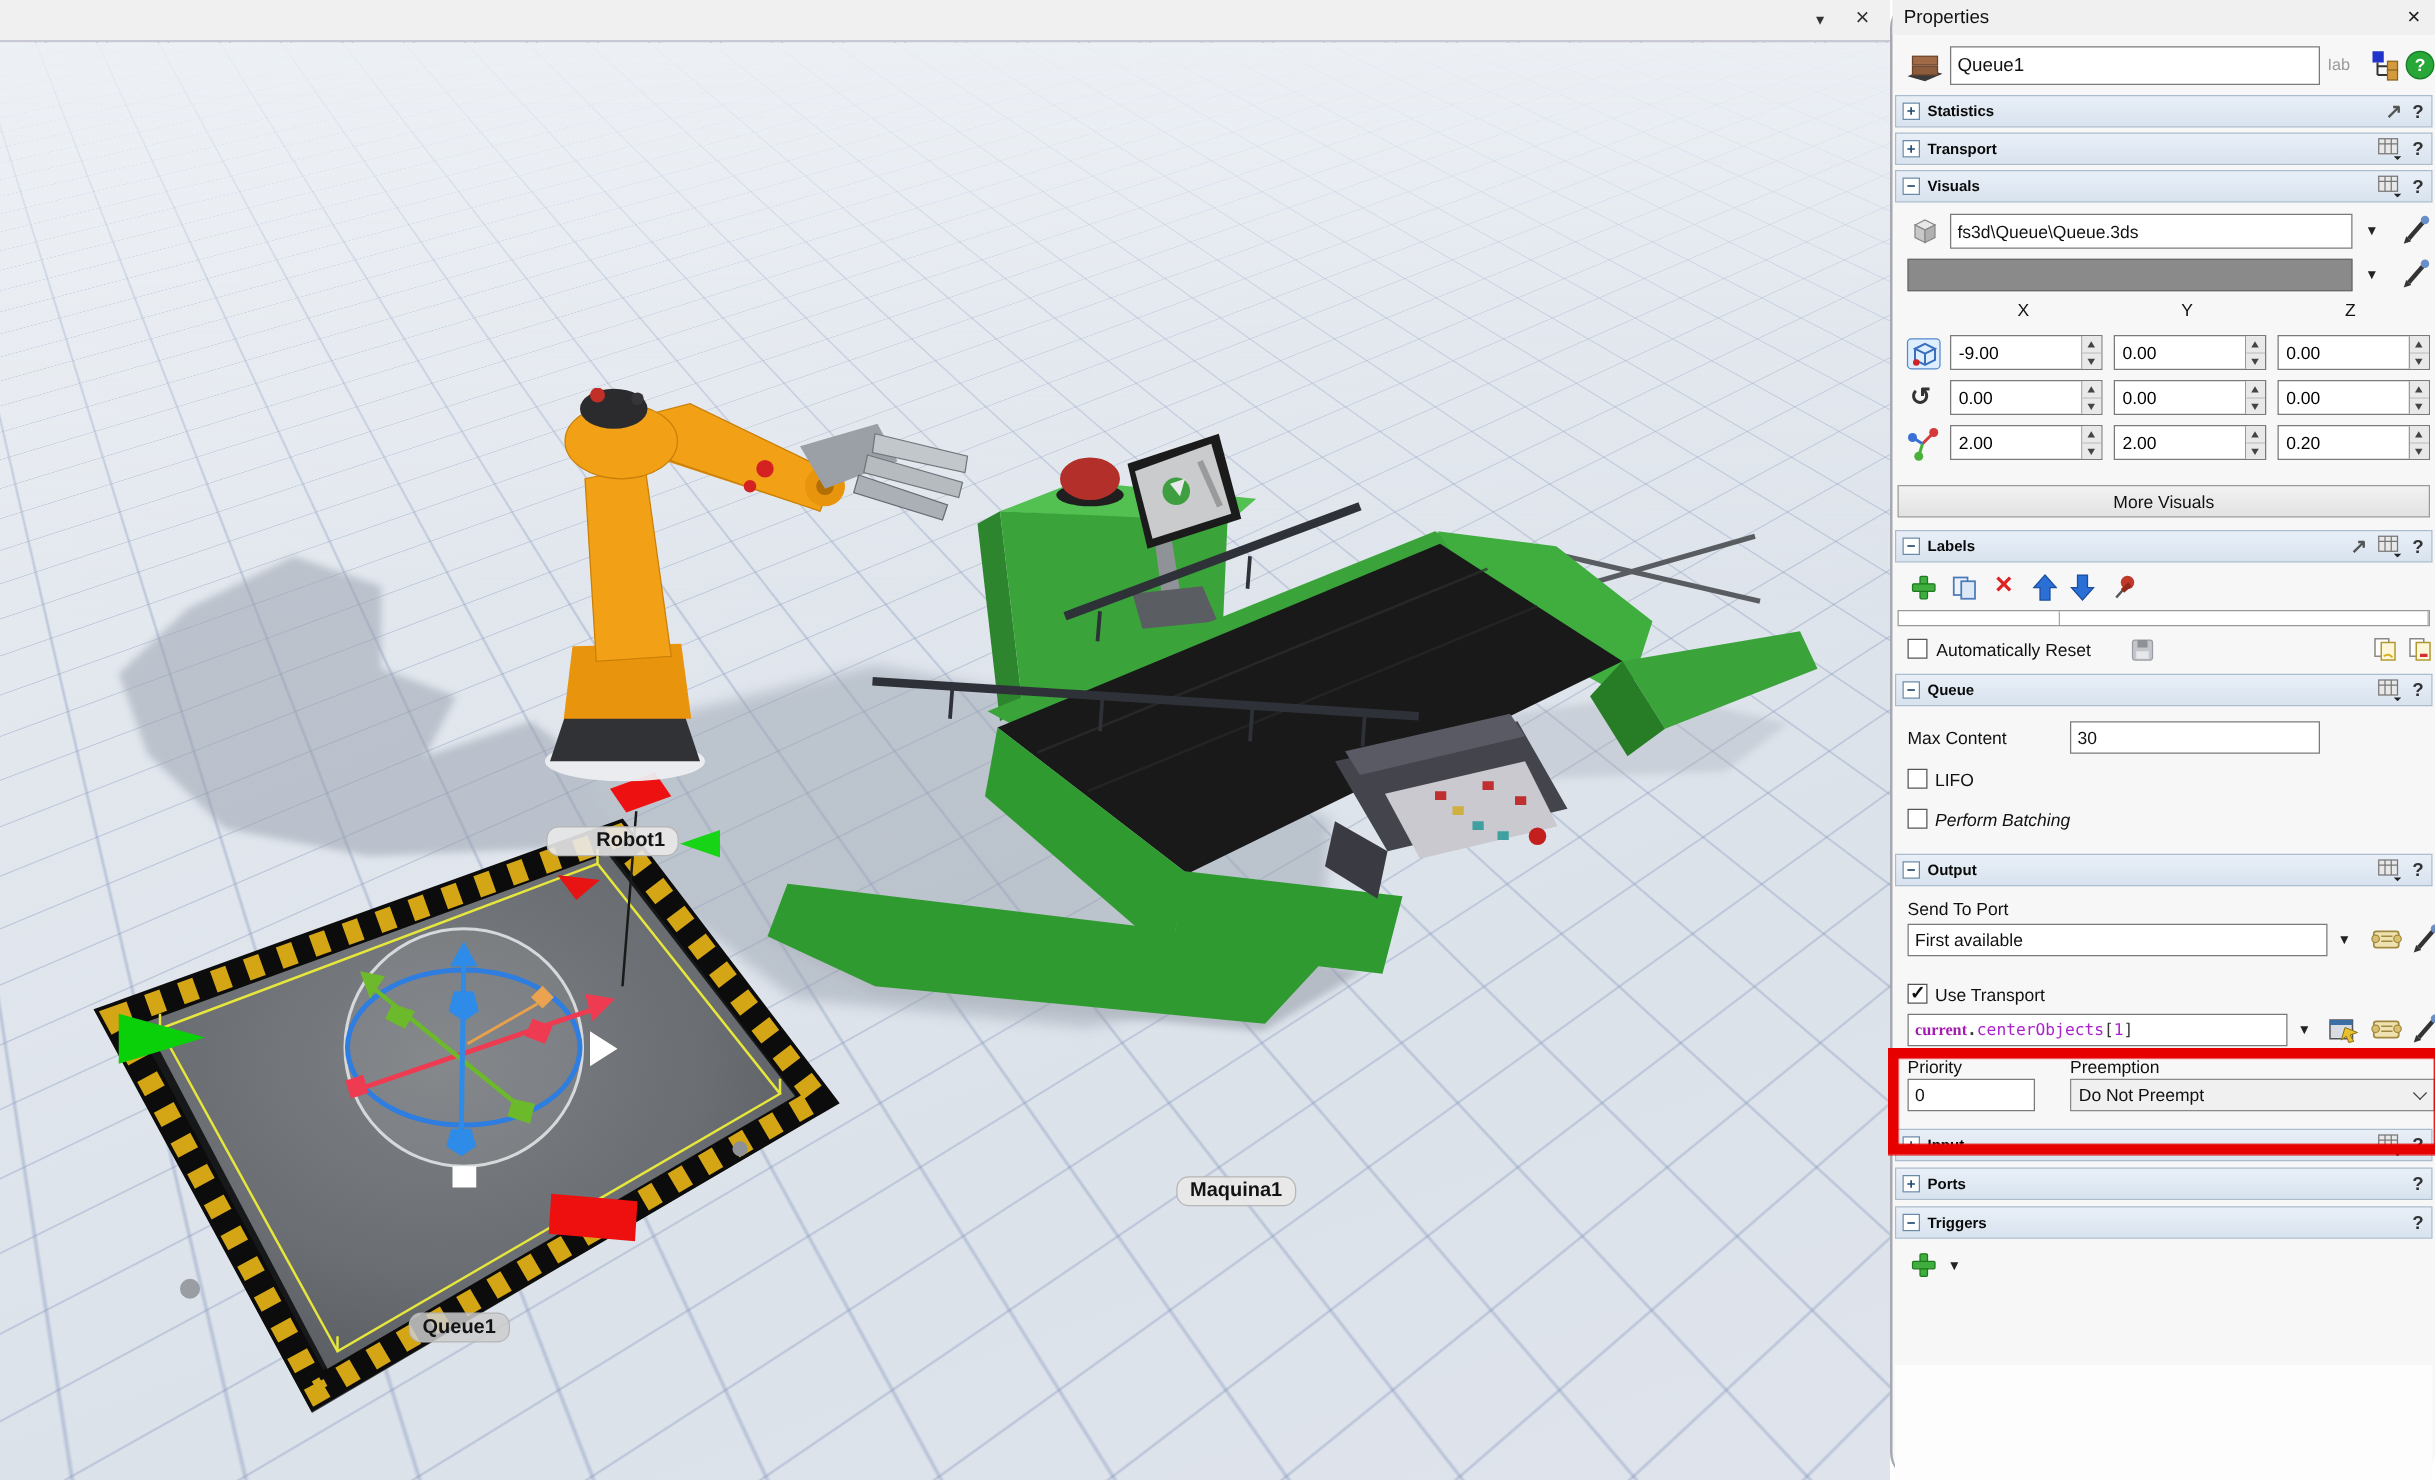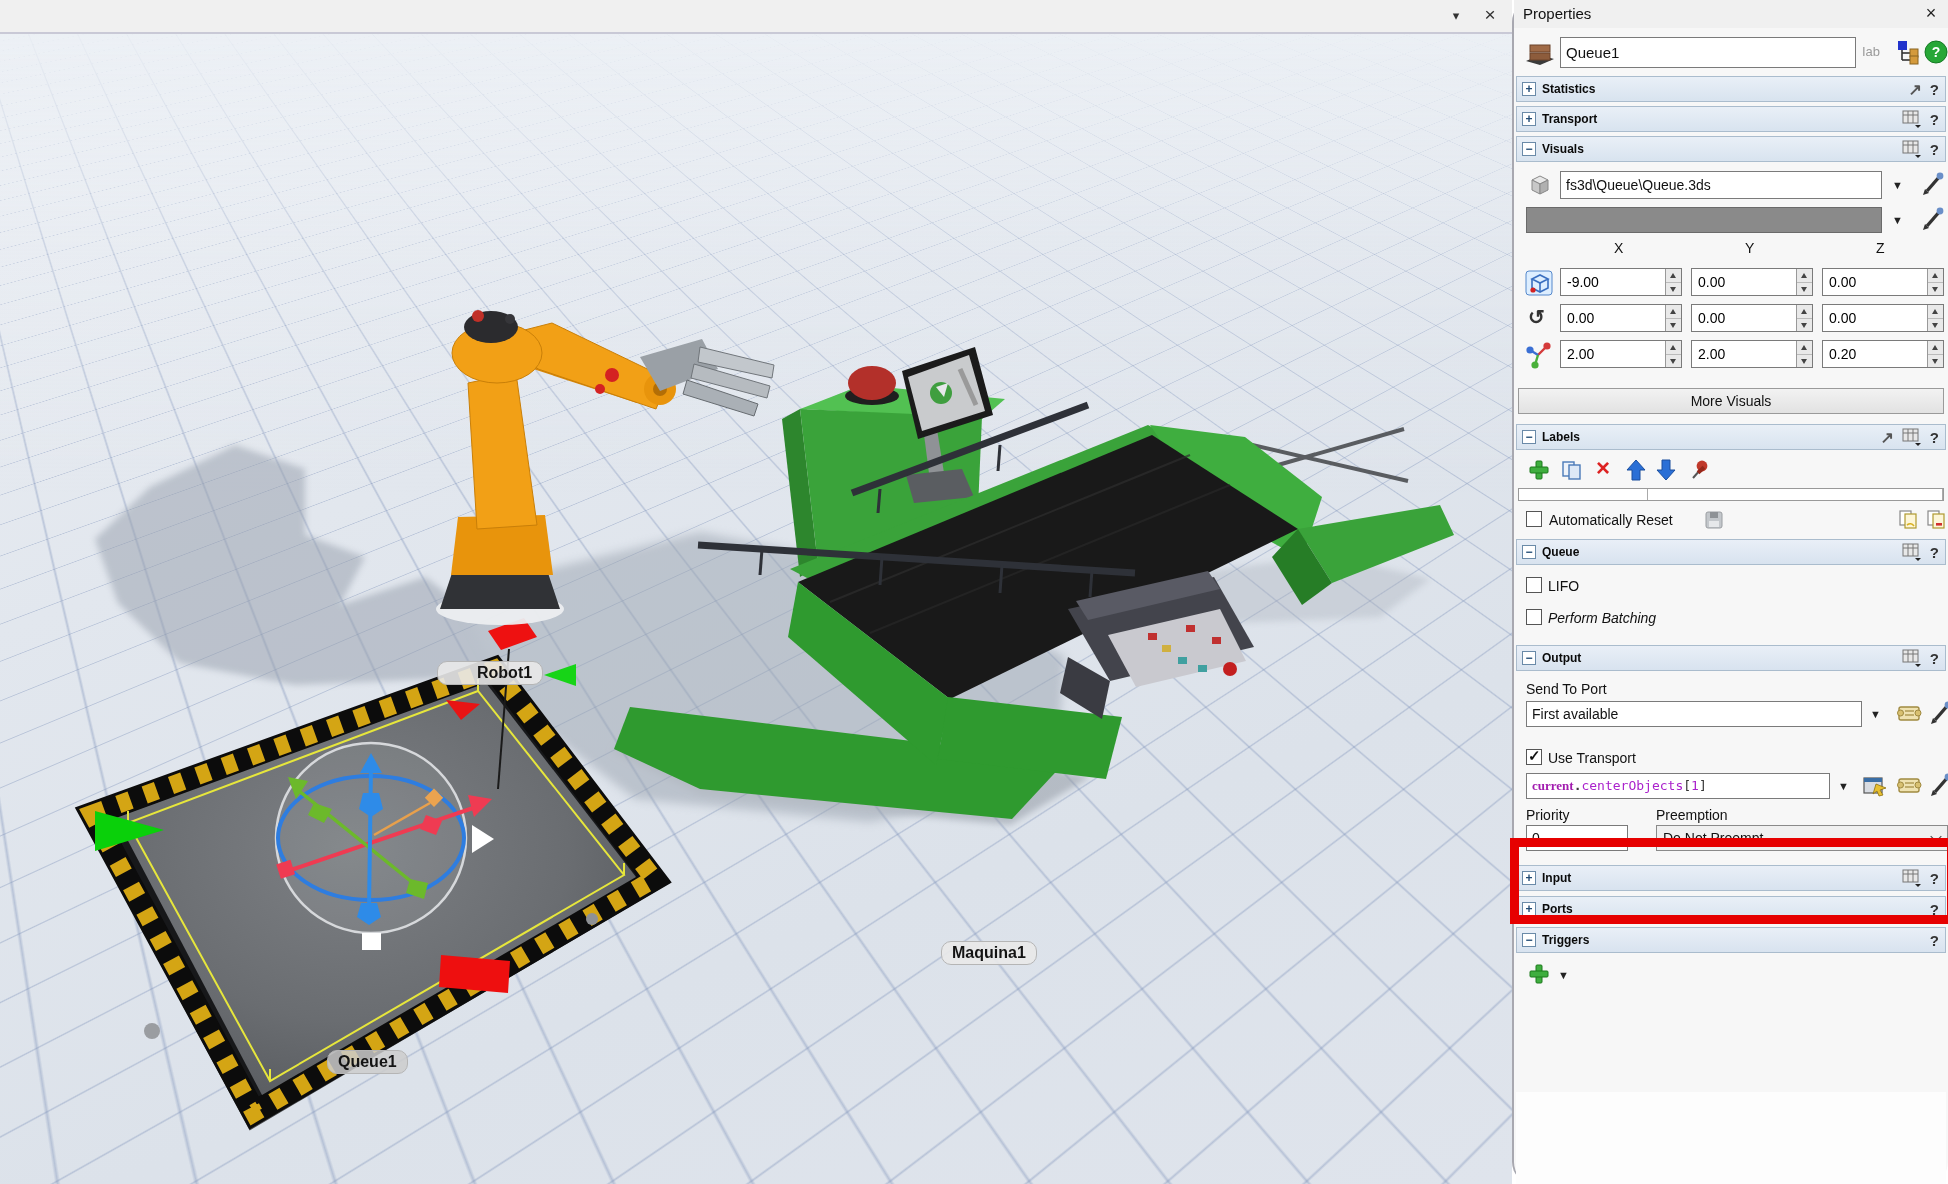--- a/index.html
+++ b/index.html
@@ -479,20 +479,24 @@
           <rect x="1" y="1" width="15" height="12" fill="#e8e8e8" stroke="#777" stroke-width="1"></rect>
           <line x1="1" y1="5" x2="16" y2="5" stroke="#777"></line>
             <line x1="6" y1="1" x2="6" y2="13" stroke="#777"></line>
             <line x1="11" y1="1" x2="11" y2="13" stroke="#777"></line>
           <polygon points="13,15 19,15 16,18" fill="#222"></polygon>
         </svg>
         <span class="qmark">?</span>
       </span>
     </div>
 
+    <div class="prow" style="height:26px;margin-top:12px;">
+      <span class="label-sm" style="left:10px;top:5px;">Max Content</span>
+      <input class="tinput" style="left: 140px; top: 0px; width: 200px; height: 26px;" value="30">
+    </div>
 
 
 
     <div class="prow" style="height:18px;margin-top:12px;">
       <span class="cb" style="left:10px;top:0;"></span>
       <span class="label-sm" style="left:32px;top:1px;">LIFO</span>
     </div>
 
     <div class="prow" style="height:18px;margin-top:14px;">
       <span class="cb" style="left:10px;top:0;"></span>

